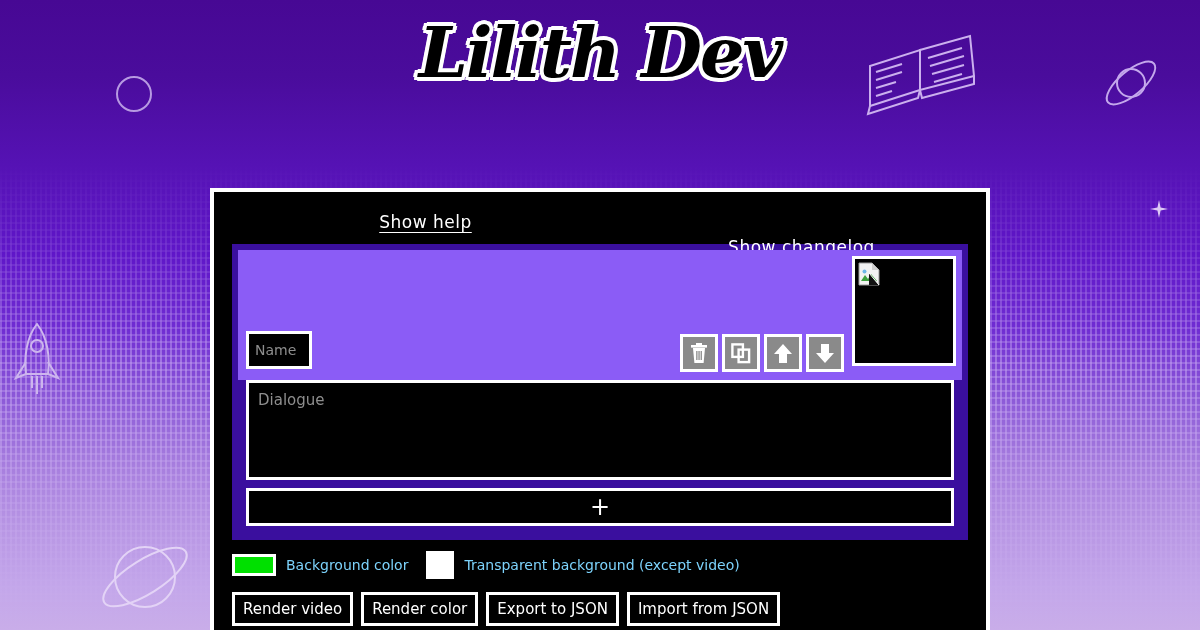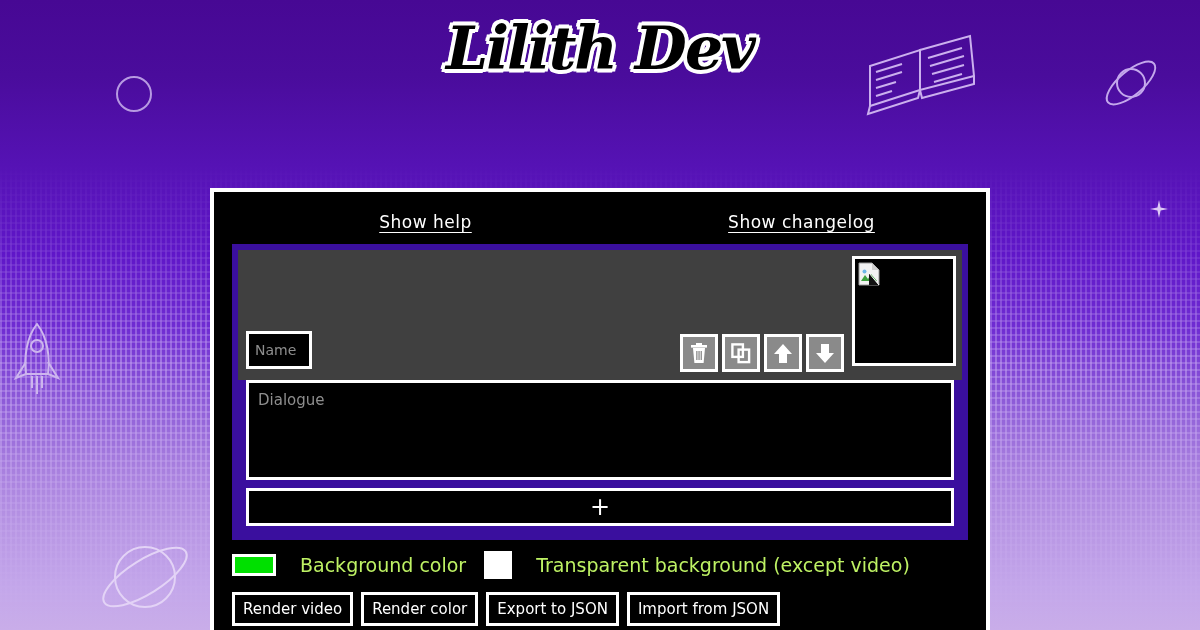--- a/index.html
+++ b/index.html
@@ -90,21 +90,21 @@
     position: absolute;
     top: 18px; left: 0; right: 0;
     text-align: center;
     pointer-events: none;
   }
   #site-title {
     display: inline-block;
     font-family: "DejaVu Serif", serif;
     font-weight: 700;
     font-style: italic;
-    font-size: 60px;
+    font-size: 70px;
     line-height: 1;
     letter-spacing: -2px;
     color: #000000;
     -webkit-text-stroke: 5px #ffffff;
     paint-order: stroke fill;
     text-shadow:
        3px 3px 0 #ffffff, -3px 3px 0 #ffffff,
        3px -3px 0 #ffffff, -3px -3px 0 #ffffff,
        0 4px 0 #ffffff, 0 -4px 0 #ffffff,
        4px 0 0 #ffffff, -4px 0 0 #ffffff;
@@ -130,30 +130,30 @@
   .toplink {
     color: #ffffff;
     font-size: 17px;
     text-decoration: underline;
     text-underline-offset: 4px;
     letter-spacing: .5px;
     cursor: pointer;
     white-space: nowrap;
   }
   #link-help-cell { width: 50%; text-align: center; padding-left: 28px; }
-  #link-changelog-cell { width: 50%; text-align: center; padding-left: 14px; }
+  #link-changelog-cell { width: 50%; text-align: center; padding-left: 14px; margin-top: 25px; }
 
   
   #scene-panel {
     margin: 0 18px;
     border: 6px solid #3a0f9e;
     background: #3a0f9e;
   }
   #scene-card {
-    background: #404040;
+    background: #8b5cf6;
     padding: 0;
     position: relative;
     height: 130px;
   }
   #char-row {
     position: absolute;
     left: 0; right: 0; bottom: 8px;
     height: 44px;
     display: flex;
     align-items: center;
@@ -248,23 +248,23 @@
   }
   #bg-color-swatch {
     width: 44px;
     height: 22px;
     background: #00e000;
     border: 3px solid #ffffff;
     cursor: pointer;
     flex: 0 0 auto;
   }
   .opt-label {
-    color: #bef264;
-    font-size: 19px;
-    margin-left: 24px;
+    color: #7dd3fc;
+    font-size: 14px;
+    margin-left: 10px;
     white-space: nowrap;
   }
   #transparent-checkbox {
     width: 28px;
     height: 28px;
     background: #ffffff;
     border: none;
     margin-left: 18px;
     cursor: pointer;
     flex: 0 0 auto;

